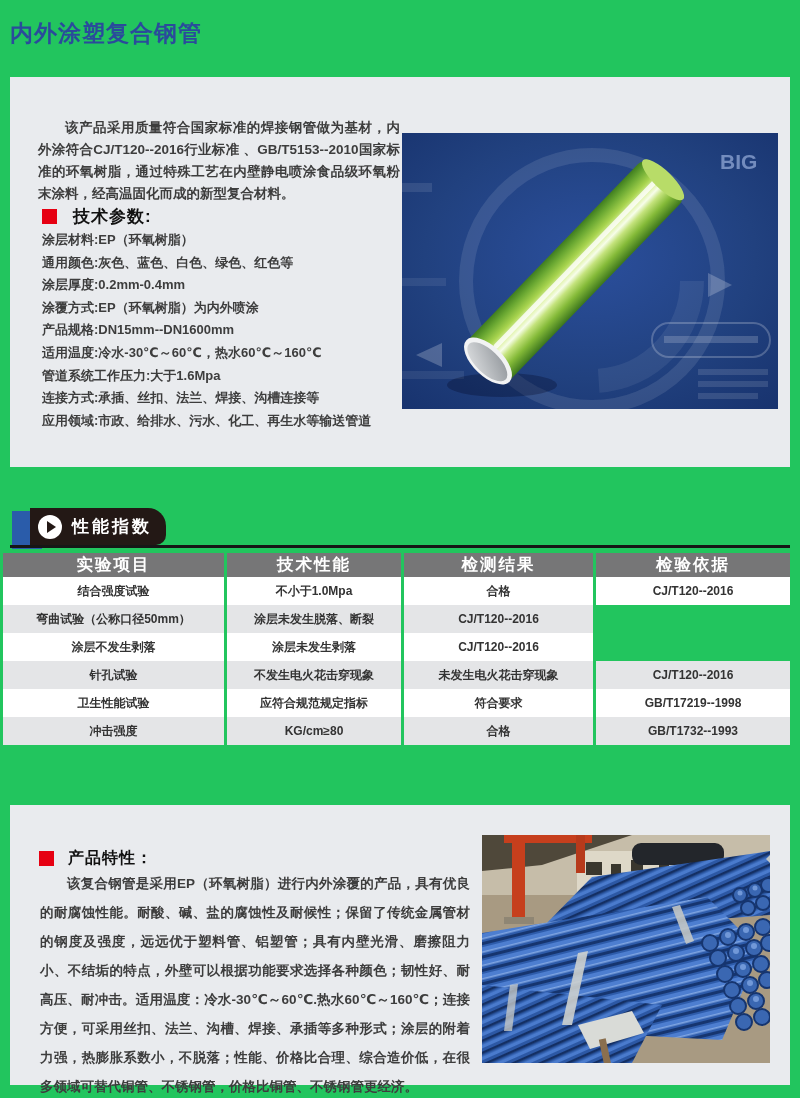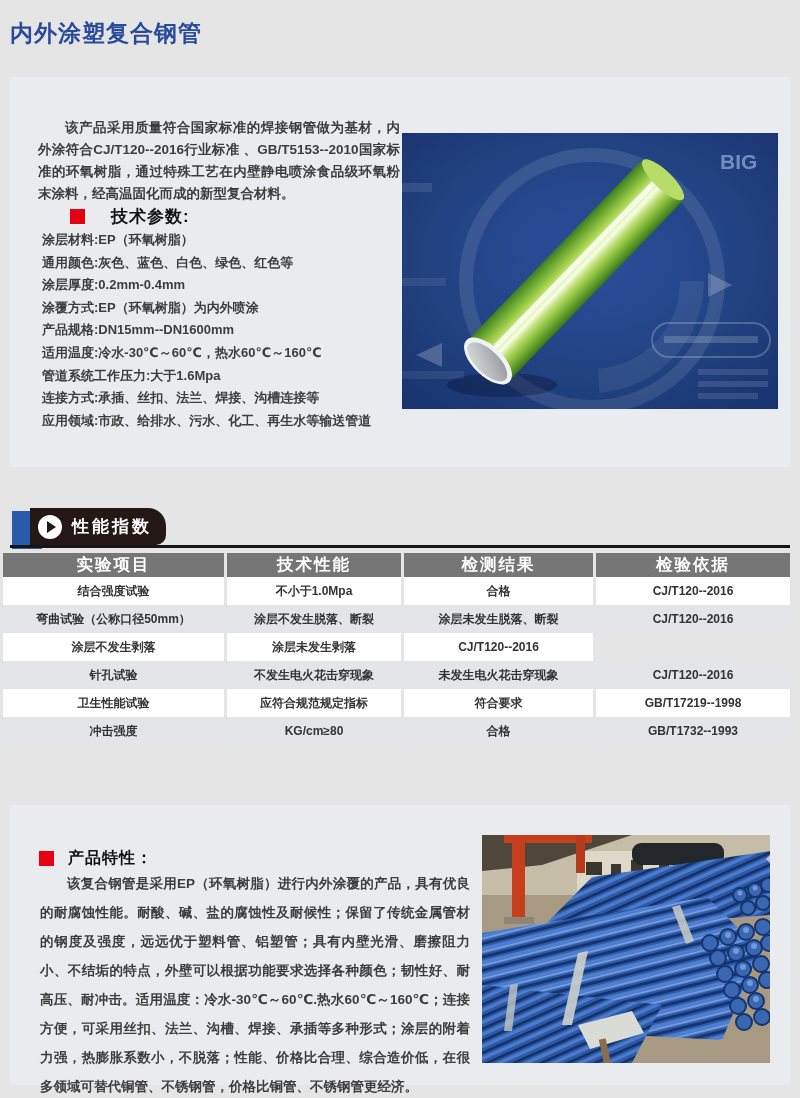--- a/index.html
+++ b/index.html
@@ -1,32 +1,32 @@
 <!DOCTYPE html>
 <html><head>
 <meta charset="utf-8">
 <style>
   html,body{margin:0;padding:0;background:#ffffff;}
   *{box-sizing:border-box;}
   .page{
-    position:relative;width:800px;height:1098px;background:#e5e5e5;
+    position:relative;width:800px;height:1098px;background:#22c55e;
     font-family:"Liberation Sans","DejaVu Sans",sans-serif;overflow:hidden;padding-left:28px;
   }
   .page-title{
     position:absolute;left:10px;top:18px;font-size:23px;font-weight:bold;
     color:#2a4b9b;letter-spacing:1px;
   }
   
   .panel-top{position:absolute;left:10px;top:77px;width:780px;height:390px;background:#e9ebee;}
   .intro-text{
     position:absolute;left:28px;top:40px;width:362px;
     font-size:13.5px;font-weight:bold;color:#3d3d3d;line-height:22px;
     text-indent:2em;text-align:justify;
   }
-  .tech-heading{position:absolute;left:32px;top:128px;display:flex;align-items:center;gap:26px;margin-left:28px;}
+  .tech-heading{position:absolute;left:32px;top:128px;display:flex;align-items:center;gap:16px;}
   .red-bullet{width:15px;height:15px;background:#e60012;flex:0 0 auto;}
   .tech-heading-label{font-size:17px;font-weight:bold;color:#111;letter-spacing:1px;}
   .param-list{position:absolute;left:32px;top:152px;width:366px;}
   .param-line{font-size:13px;font-weight:bold;color:#3d3d3d;line-height:22.6px;white-space:nowrap;}
   .product-image{position:absolute;left:392px;top:56px;width:376px;height:276px;}
   
   .section-header{position:absolute;left:0;top:505px;width:784px;height:45px;}
   .sec-blue{position:absolute;left:12px;top:6px;width:30px;height:38px;background:#2a5caa;}
   .sec-tab{
     position:absolute;left:30px;top:3px;width:136px;height:37px;background:#231815;
@@ -159,21 +159,20 @@
       <div class="cell">检验依据</div>
     </div>
     <div class="t-row">
       <div class="cell">结合强度试验</div>
       <div class="cell">不小于1.0Mpa</div>
       <div class="cell">合格</div>
       <div class="cell">CJ/T120--2016</div>
     </div>
     <div class="t-row alt">
       <div class="cell">弯曲试验（公称口径50mm）</div>
-      <div class="cell">涂层不发生脱落、断裂</div>
       <div class="cell">涂层未发生脱落、断裂</div>
       <div class="cell">CJ/T120--2016</div>
     </div>
     <div class="t-row">
       <div class="cell">涂层不发生剥落</div>
       <div class="cell">涂层未发生剥落</div>
       <div class="cell">CJ/T120--2016</div>
     </div>
     <div class="t-row alt">
       <div class="cell">针孔试验</div>

